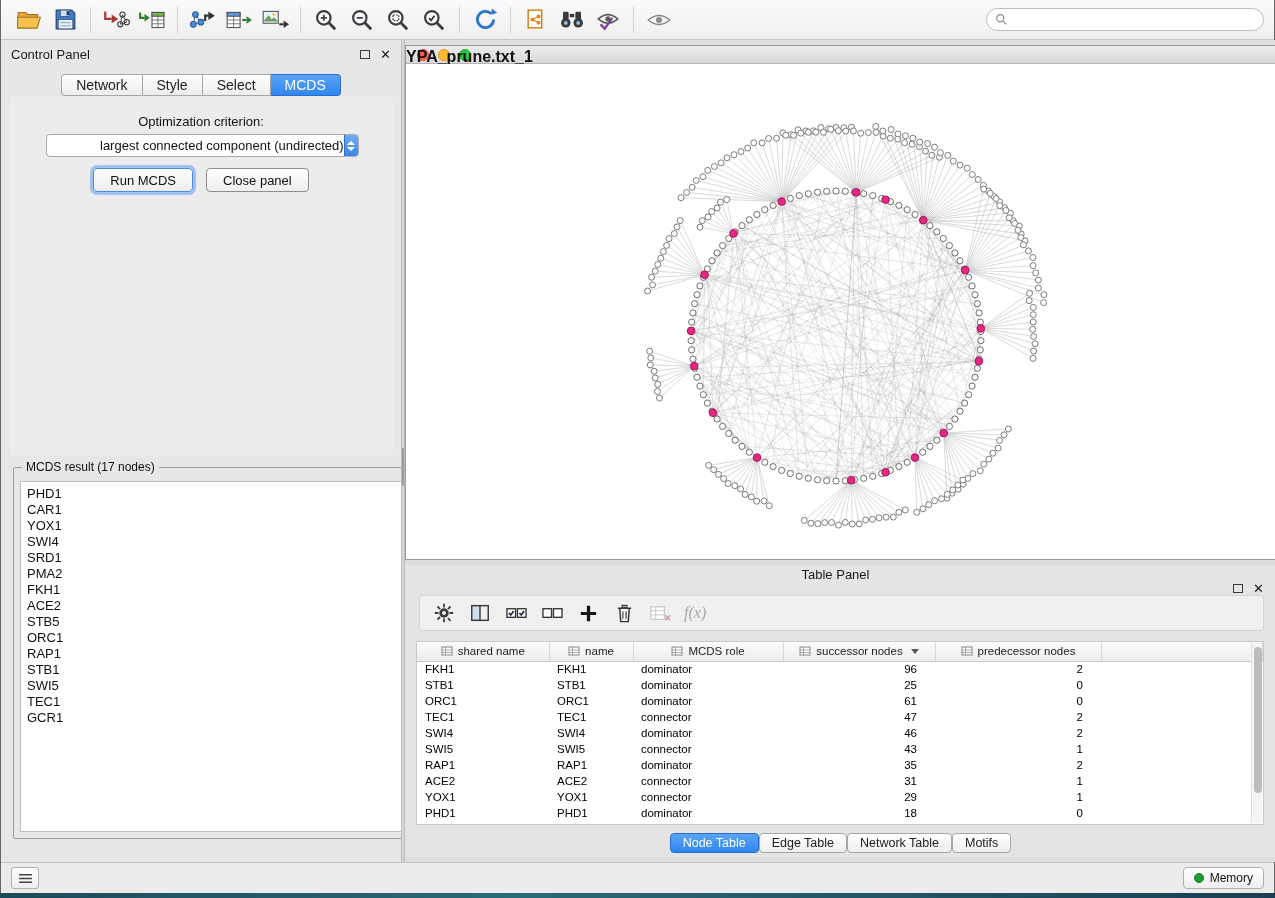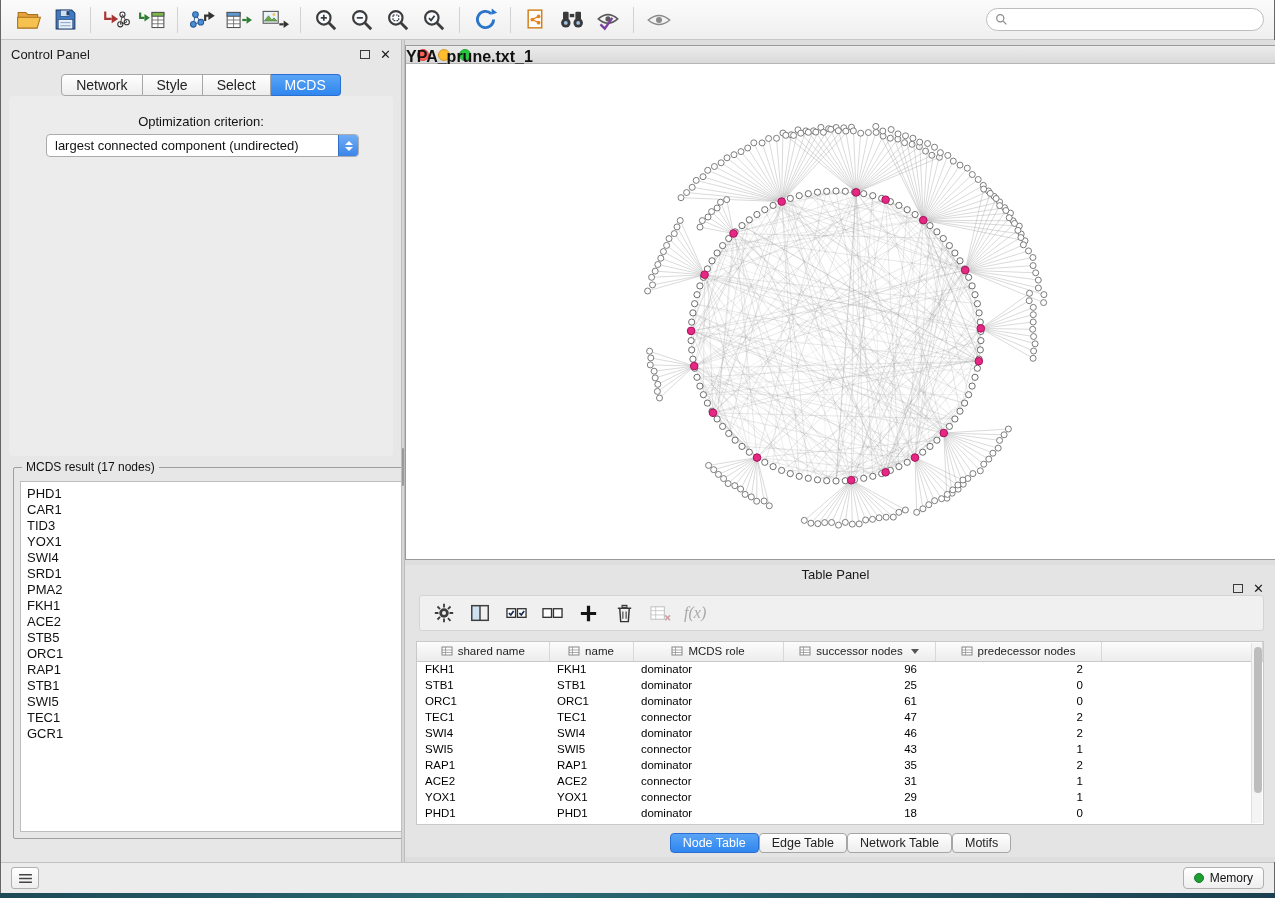--- a/index.html
+++ b/index.html
@@ -41,21 +41,21 @@
   .cp-tabs { position:absolute; top:34px; left:0; width:100%; display:flex; justify-content:center; }
   .cp-tab { height:22px; padding:0 14px; font-size:14px; display:flex; align-items:center;
             background:linear-gradient(#ffffff,#ededed); border:1px solid #a6a6a6; border-left:none; color:#222; }
   .cp-tab:first-child { border-left:1px solid #a6a6a6; border-radius:4px 0 0 4px; }
   .cp-tab:last-child { border-radius:0 4px 4px 0; }
   .cp-tab.active { background:linear-gradient(#5aa4f6,#2f86ee); border-color:#2a6fd0; color:#fff; }
 
   .mcds-area { position:absolute; top:56px; left:8px; right:8px; height:360px; background:#ececec; border-radius:4px; }
   .opt-label { position:absolute; top:74px; left:0; width:100%; text-align:center; font-size:13px; color:#111; }
   .criterion-select { position:absolute; top:94px; left:45px; width:313px; height:23px; background:#fff;
-                      border:1px solid #ababab; border-radius:4px; display:flex; align-items:center; overflow:hidden; }
+                      border:1px solid #ababab; border-radius:4px; display:flex; align-items:center; overflow:hidden;padding-left:45px; }
   .criterion-select .val { flex:1; font-size:13px; padding-left:8px; color:#111; white-space:nowrap; }
   .criterion-select .stepper { width:20px; height:100%; background:linear-gradient(#6facf5,#3c86ea);
                                border-left:1px solid #2f6fc4; display:flex; flex-direction:column;
                                align-items:center; justify-content:center; gap:2px; }
   .stepper .up { width:0; height:0; border-left:4px solid transparent; border-right:4px solid transparent; border-bottom:4px solid #fff; }
   .stepper .down { width:0; height:0; border-left:4px solid transparent; border-right:4px solid transparent; border-top:4px solid #fff; }
 
   .btn-row { position:absolute; top:128px; left:0; width:100%; display:flex; justify-content:center; gap:13px; }
   .cp-btn { height:24px; padding:0 16px; font-size:13px; background:linear-gradient(#ffffff,#ededed);
             border:1px solid #8f8f8f; border-radius:4px; color:#111; font-family:"Liberation Sans",sans-serif; }
@@ -296,31 +296,34 @@
       <div class="opt-label">Optimization criterion:</div>
 
       <div class="criterion-select">
         <span class="val">largest connected component (undirected)</span>
         <span class="stepper">
           <span class="up"></span>
             <span class="down"></span>
         </span>
       </div>
 
+      <div class="btn-row">
+        <button class="cp-btn focused">Run MCDS</button>
+        <button class="cp-btn">Close panel</button>
+      </div>
 
       <div class="result-fieldset">
         <span class="result-legend">MCDS result (17 nodes)</span>
         <div class="mcds-list">
 
             <div class="mcds-item">PHD1</div>
 
             <div class="mcds-item">CAR1</div>
 
 
-            <div class="mcds-item">TID3</div>
 
             <div class="mcds-item">YOX1</div>
 
             <div class="mcds-item">SWI4</div>
 
             <div class="mcds-item">SRD1</div>
 
             <div class="mcds-item">PMA2</div>
 
             <div class="mcds-item">FKH1</div>

